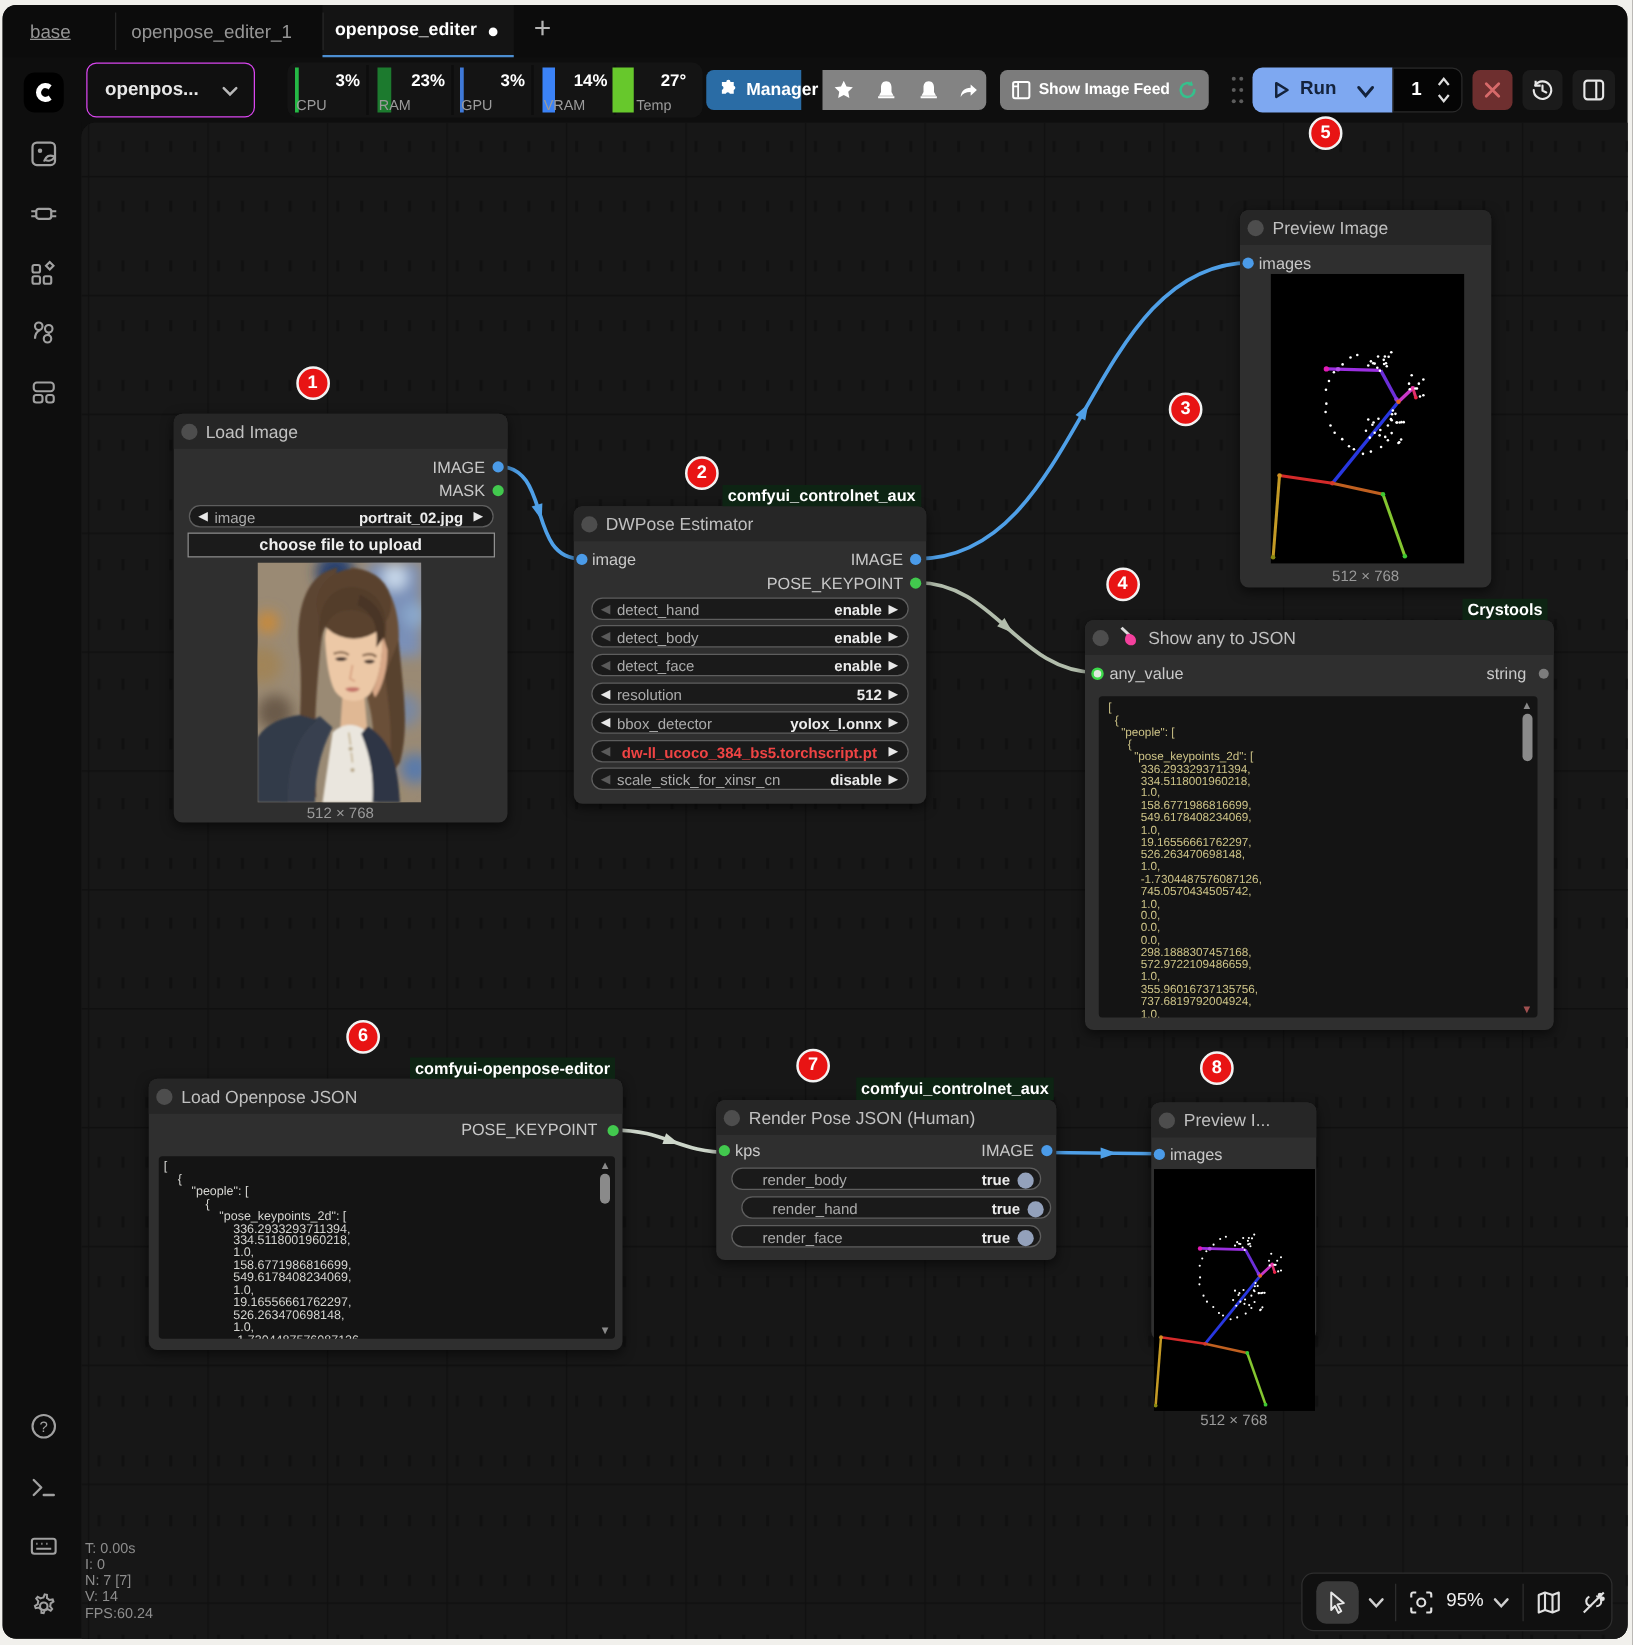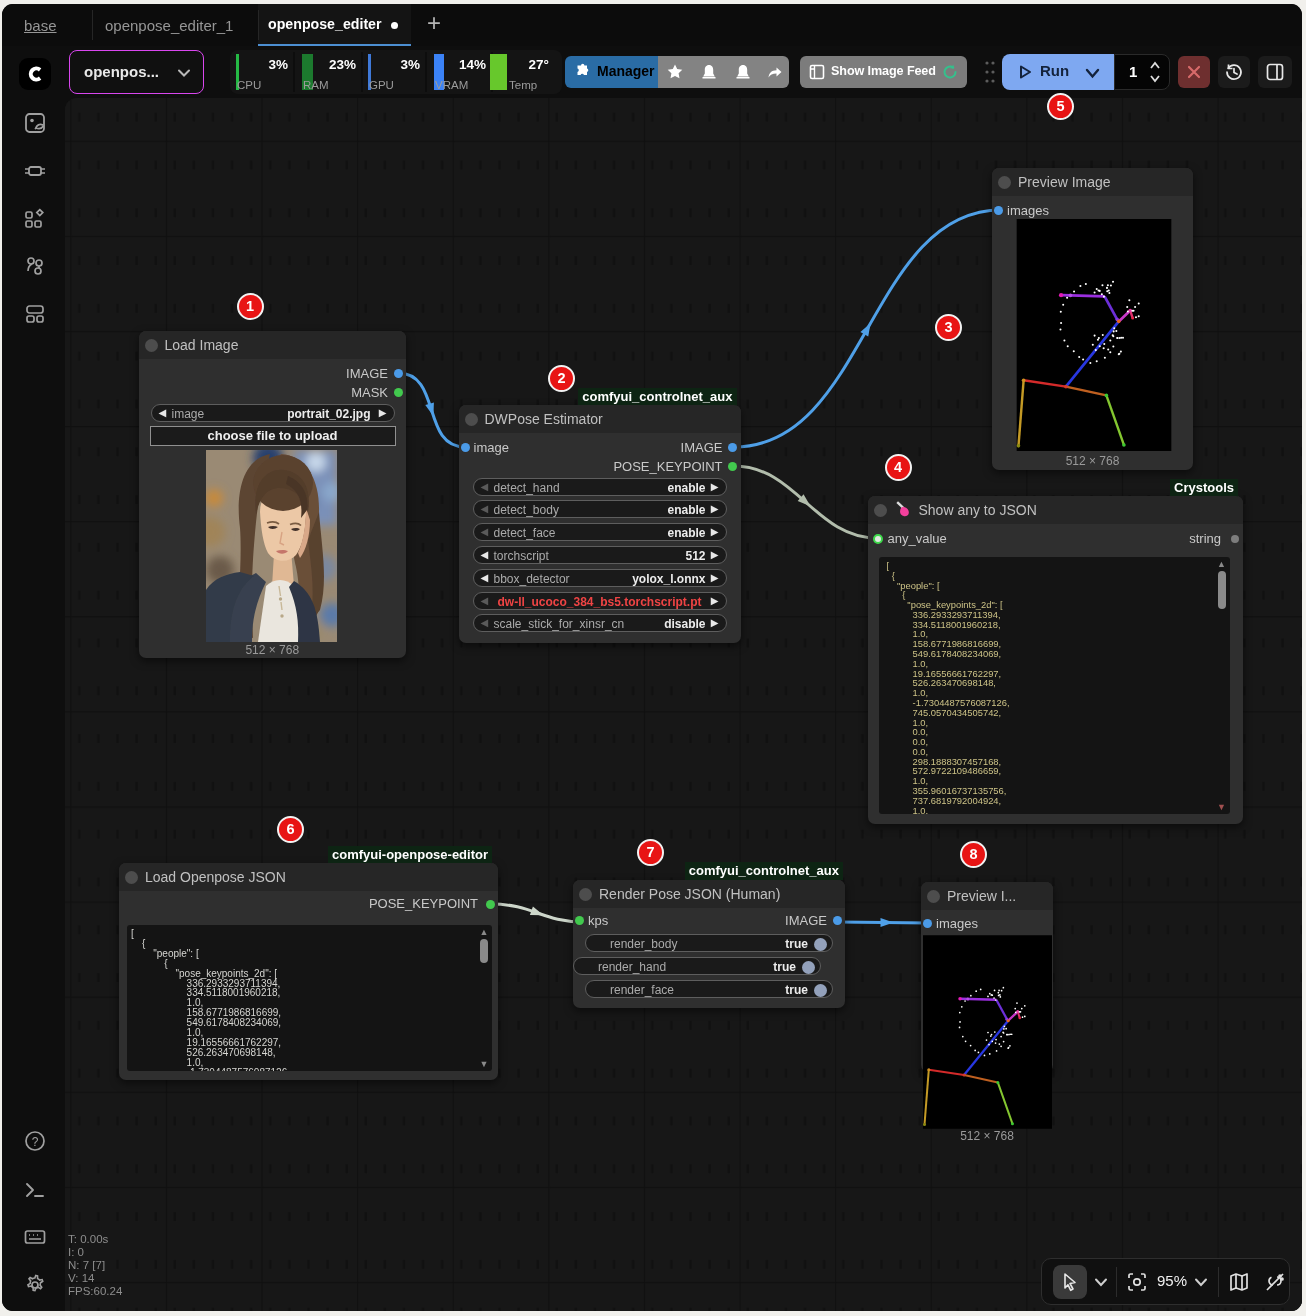--- a/index.html
+++ b/index.html
@@ -15,21 +15,21 @@
 #toolbar{position:absolute;left:0;top:42px;width:100%;height:52px;background:#0e0e0e;}
 #logo{position:absolute;left:17px;top:12px;width:32px;height:32px;background:#000;border-radius:9px;}
 #wfsel{position:absolute;left:67px;top:4px;width:135px;height:44px;background:#101010;border:1px solid #d946ef;border-radius:8px;box-sizing:border-box;}
 #wfsel .t{position:absolute;left:14px;top:12px;font-size:15px;font-weight:bold;color:#e8e8e8;}
 #monitors{position:absolute;left:228px;top:4px;width:332px;height:44px;background:#141414;border-radius:8px;}
 .mon{position:absolute;top:0;height:44px;}
 .mon .bar{position:absolute;left:6px;top:4px;bottom:4px;}
 .mon .pct{position:absolute;right:6px;top:7px;font-size:13.5px;font-weight:bold;color:#fff;}
 .mon .lbl{position:absolute;left:7px;bottom:3px;font-size:11.5px;color:#9b9b9b;}
 .group{position:absolute;border-radius:6px;}
-#mgr{left:563px;top:10px;width:93px;height:32px;background:#2a6ca5;border-radius:6px 0 0 6px;color:#000000;font-size:14px;font-weight:bold;}
+#mgr{left:563px;top:10px;width:76px;height:32px;background:#2a6ca5;border-radius:6px 0 0 6px;color:#ffffff;font-size:14px;font-weight:bold;}
 #mgr span{position:absolute;left:32px;top:7px;}
 #toolicons{left:656px;top:10px;width:131px;height:32px;background:#838383;border-radius:0 6px 6px 0;}
 #sif{left:798px;top:10px;width:167px;height:32px;background:#7c7c7c;border-radius:6px;color:#fff;}
 #sif .t{position:absolute;left:31px;top:8px;font-size:12.6px;font-weight:bold;letter-spacing:-0.1px;}
 #runbtn{left:1000px;top:8px;width:112px;height:36px;background:#7ea8f1;border-radius:8px 0 0 8px;}
 #runbtn .t{position:absolute;left:38px;top:8px;font-size:15px;font-weight:bold;color:#14233c;}
 #qnum{left:1112px;top:8px;width:56px;height:36px;background:#050505;border-radius:0 8px 8px 0;border:1px solid #2a2a2a;box-sizing:border-box;}
 #qnum .n{position:absolute;left:14px;top:8px;font-size:15px;font-weight:bold;color:#fff;}
 #xbtn{left:1176px;top:10px;width:32px;height:32px;background:#6e2f2f;}
 #histbtn{left:1216px;top:10px;width:32px;height:32px;background:#1b1b1b;}
@@ -462,21 +462,21 @@
           <span class="ra arr-on">▶</span>
       </div>
       <div class="pill" style="left:14px;top:118.1px;width:254px;">
         <span class="la arr-off">◀</span>
           <span class="lt">detect_face</span>
         <span class="rt">enable</span>
           <span class="ra arr-on">▶</span>
       </div>
       <div class="pill" style="left:14px;top:140.9px;width:254px;">
         <span class="la arr-on">◀</span>
-          <span class="lt">torchscript</span>
+          <span class="lt">resolution</span>
         <span class="rt">512</span>
           <span class="ra arr-on">▶</span>
       </div>
       <div class="pill" style="left:14px;top:163.7px;width:254px;">
         <span class="la arr-on">◀</span>
           <span class="lt">bbox_detector</span>
         <span class="rt">yolox_l.onnx</span>
           <span class="ra arr-on">▶</span>
       </div>
       <div class="pill" style="left:14px;top:186.5px;width:254px;">
@@ -596,21 +596,21 @@
         </div>
       <div class="port green" style="left:2px;top:36px;"></div>
       <div class="plbl" style="left:15px;top:33px;">kps</div>
       <div class="plbl" style="right:18px;top:33px;">IMAGE</div>
       <div class="port blue" style="right:3.5px;top:36px;"></div>
       <div class="pill" style="left:12px;top:54px;width:248px;">
         <span class="lt" style="left:24px;">render_body</span>
         <span class="rt" style="right:24px;">true</span>
         <span style="position:absolute;right:5px;top:2.5px;width:13px;height:13px;border-radius:50%;background:#93a1bb;"></span>
       </div>
-      <div class="pill" style="left:0;top:77px;width:248px;text-align:center;">
+      <div class="pill" style="left:20px;top:77px;width:248px;text-align:center;">
         <span class="lt" style="left:24px;">render_hand</span>
         <span class="rt" style="right:24px;">true</span>
         <span style="position:absolute;right:5px;top:2.5px;width:13px;height:13px;border-radius:50%;background:#93a1bb;"></span>
       </div>
       <div class="pill" style="left:12px;top:100px;width:248px;">
         <span class="lt" style="left:24px;">render_face</span>
         <span class="rt" style="right:24px;">true</span>
         <span style="position:absolute;right:5px;top:2.5px;width:13px;height:13px;border-radius:50%;background:#93a1bb;"></span>
       </div>
     </div>

